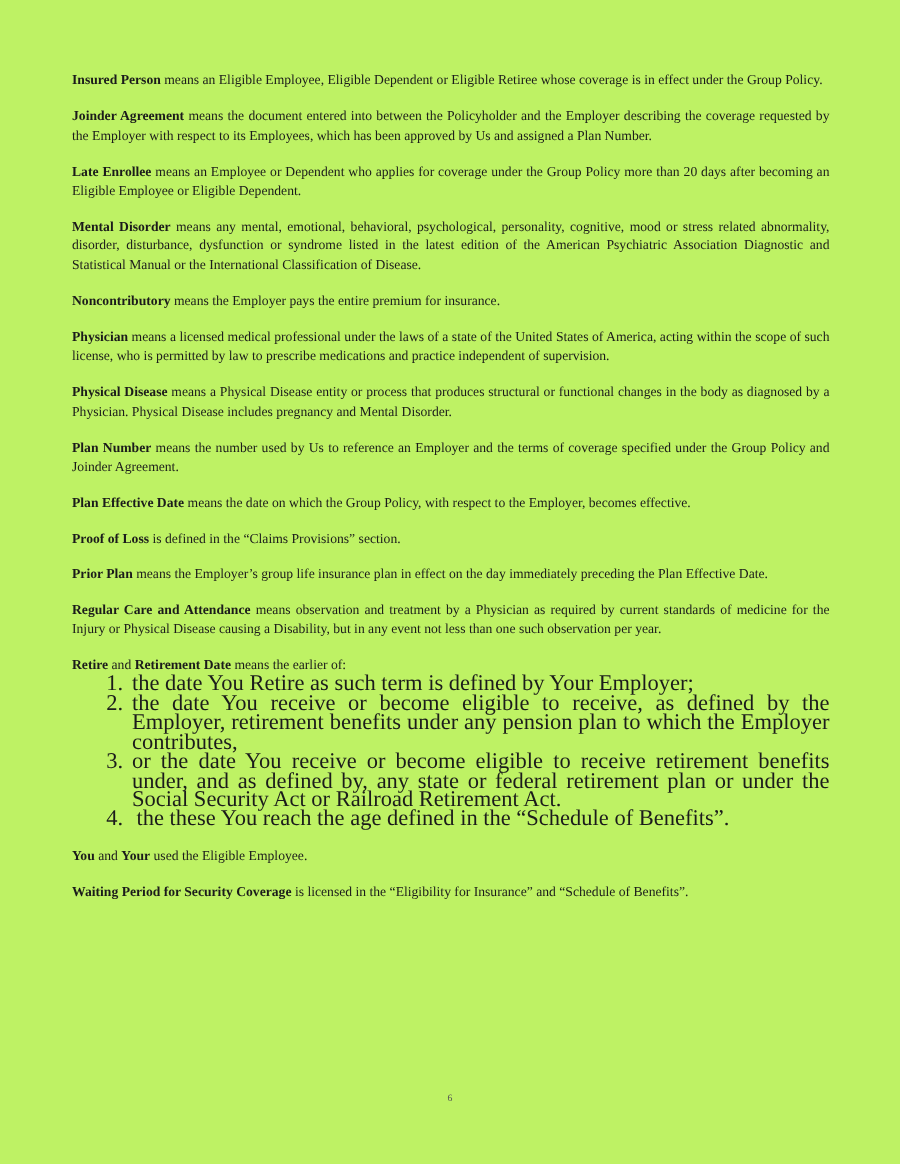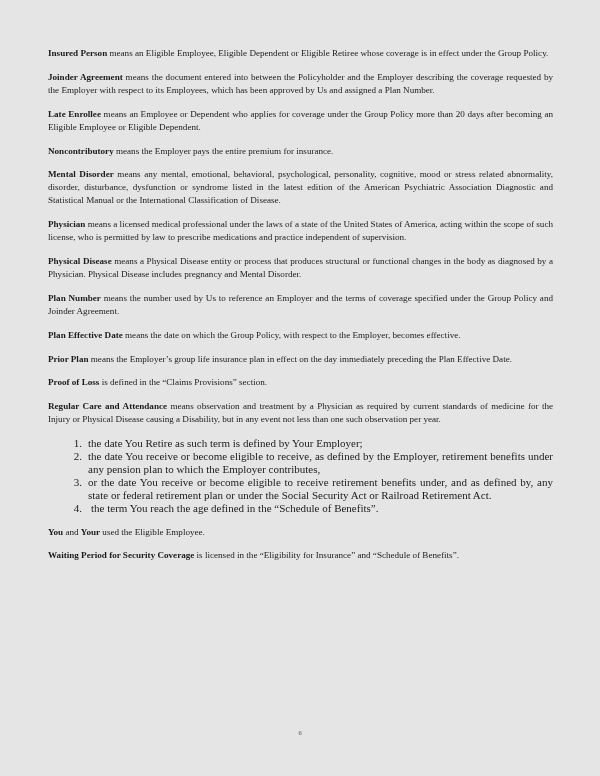--- a/index.html
+++ b/index.html
@@ -13,21 +13,21 @@
     position: relative;
     font-family: "Liberation Serif", "DejaVu Serif", serif;
     color: #1a1a1a;
     -webkit-font-smoothing: antialiased;
   }
   .page {
     position: absolute;
     left: 0; top: 0;
     width: 600px;
     height: 776px;
-    background: #e5e5e5;
+    background: #bef264;
     overflow: hidden;
   }
   .content {
     position: absolute;
     left: 48px;
     top: 47px;
     width: 505px;
   }
   p.para {
     margin: 0 0 11px 0;
@@ -42,21 +42,21 @@
     margin-bottom: 0;
   }
   b, .term {
     font-weight: bold;
   }
   ol.numlist {
     margin: 0 0 11px 0;
     padding: 0 0 0 40px;
     list-style: none;
     counter-reset: itm;
-    font-size: 11px;
+    font-size: 15px;
     line-height: 12.9px;
   }
   ol.numlist > li {
     position: relative;
     counter-increment: itm;
     text-align: justify;
     text-justify: inter-word;
     margin: 0;
     padding: 0;
     color: #1b1b1b;
@@ -92,45 +92,46 @@
 <div class="page">
   <div class="content">
 
     <p class="para"><b class="term">Insured Person</b><span> means an Eligible Employee, Eligible Dependent or Eligible Retiree whose coverage is in effect under the Group Policy.</span></p>
 
     <p class="para"><b class="term">Joinder Agreement</b><span> means the document entered into between the Policyholder and the Employer describing the coverage requested by the Employer with respect to its Employees, which has been approved by Us and assigned a Plan Number.</span></p>
 
     <p class="para"><b class="term">Late Enrollee</b><span> means an Employee or Dependent who applies for coverage under the Group Policy more than 20 days after becoming an Eligible Employee or Eligible Dependent.</span></p>
 
 
+    <p class="para"><b class="term">Mental Disorder</b><span> means any mental, emotional, behavioral, psychological, personality, cognitive, mood or stress related abnormality, disorder, disturbance, dysfunction or syndrome listed in the latest edition of the American Psychiatric Association Diagnostic and Statistical Manual or the International Classification of Disease.</span></p>
+
     <p class="para"><b class="term">Noncontributory</b><span> means the Employer pays the entire premium for insurance.</span></p>
-
-    <p class="para"><b class="term">Mental Disorder</b><span> means any mental, emotional, behavioral, psychological, personality, cognitive, mood or stress related abnormality, disorder, disturbance, dysfunction or syndrome listed in the latest edition of the American Psychiatric Association Diagnostic and Statistical Manual or the International Classification of Disease.</span></p>
 
     <p class="para"><b class="term">Physician</b><span> means a licensed medical professional under the laws of a state of the United States of America, acting within the scope of such license, who is permitted by law to prescribe medications and practice independent of supervision.</span></p>
 
     <p class="para"><b class="term">Physical Disease</b><span> means a Physical Disease entity or process that produces structural or functional changes in the body as diagnosed by a Physician. Physical Disease includes pregnancy and Mental Disorder.</span></p>
 
 
     <p class="para"><b class="term">Plan Number</b><span> means the number used by Us to reference an Employer and the terms of coverage specified under the Group Policy and Joinder Agreement.</span></p>
 
     <p class="para"><b class="term">Plan Effective Date</b><span> means the date on which the Group Policy, with respect to the Employer, becomes effective.</span></p>
 
+    <p class="para"><b class="term">Proof of Loss</b><span> is defined in the “Claims Provisions” section.</span></p>
+
     <p class="para"><b class="term">Prior Plan</b><span> means the Employer’s group life insurance plan in effect on the day immediately preceding the Plan Effective Date.</span></p>
-
-    <p class="para"><b class="term">Proof of Loss</b><span> is defined in the “Claims Provisions” section.</span></p>
 
     <p class="para"><b class="term">Regular Care and Attendance</b><span> means observation and treatment by a Physician as required by current standards of medicine for the Injury or Physical Disease causing a Disability, but in any event not less than one such observation per year.</span></p>
 
+    <p class="para tight"><b class="term">Retire</b><span> and </span><b class="term">Retirement Date</b><span> means the earlier of:</span></p>
 
     <ol class="numlist">
       <li>the date You Retire as such term is defined by Your Employer;</li>
       <li>the date You receive or become eligible to receive, as defined by the Employer, retirement benefits under any pension plan to which the Employer contributes,</li>
       <li>or the date You receive or become eligible to receive retirement benefits under, and as defined by, any state or federal retirement plan or under the Social Security Act or Railroad Retirement Act.</li>
-      <li class="extra-gap">the term You reach the age defined in the “Schedule of Benefits”.</li>
+      <li class="extra-gap">the these You reach the age defined in the “Schedule of Benefits”.</li>
     </ol>
 
     <p class="para"><b class="term">You</b><span> and </span><b class="term">Your</b><span> used the Eligible Employee.</span></p>
 
     <p class="para"><b class="term">Waiting Period for Security Coverage</b><span> is licensed in the “Eligibility for Insurance” and “Schedule of Benefits”.</span></p>
 
   </div>
 
   <div class="footer">6</div>
 </div>

